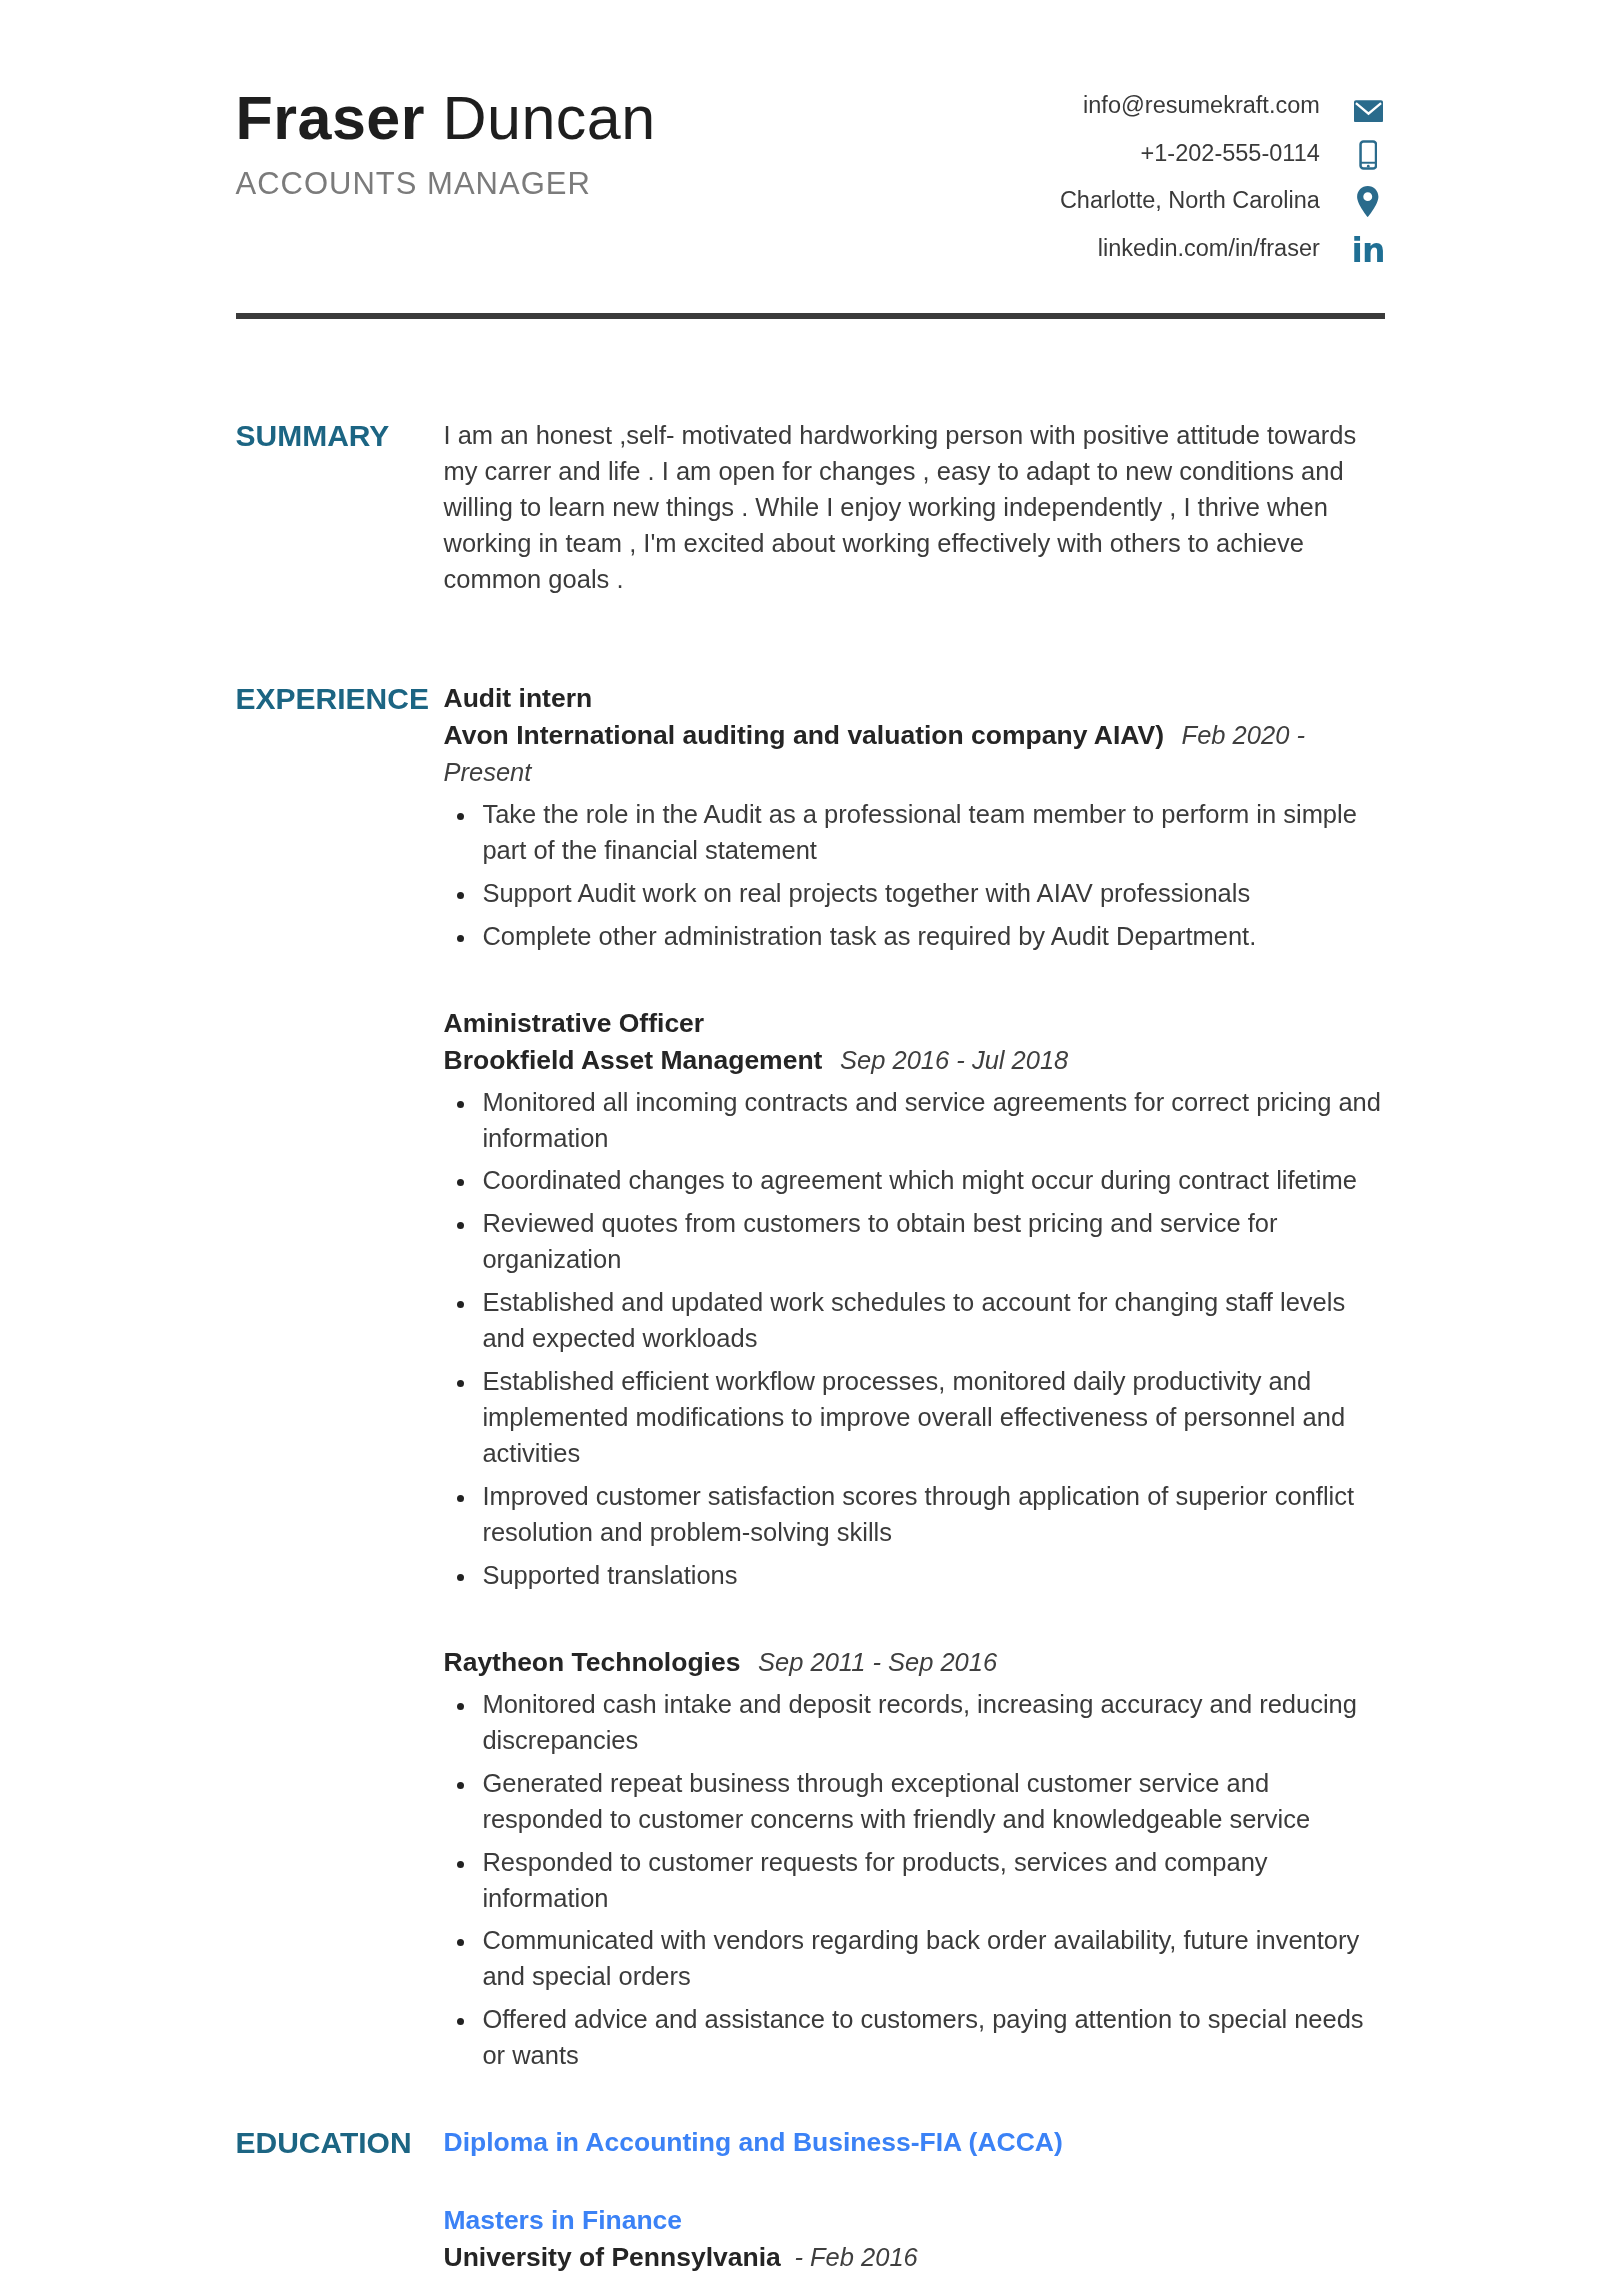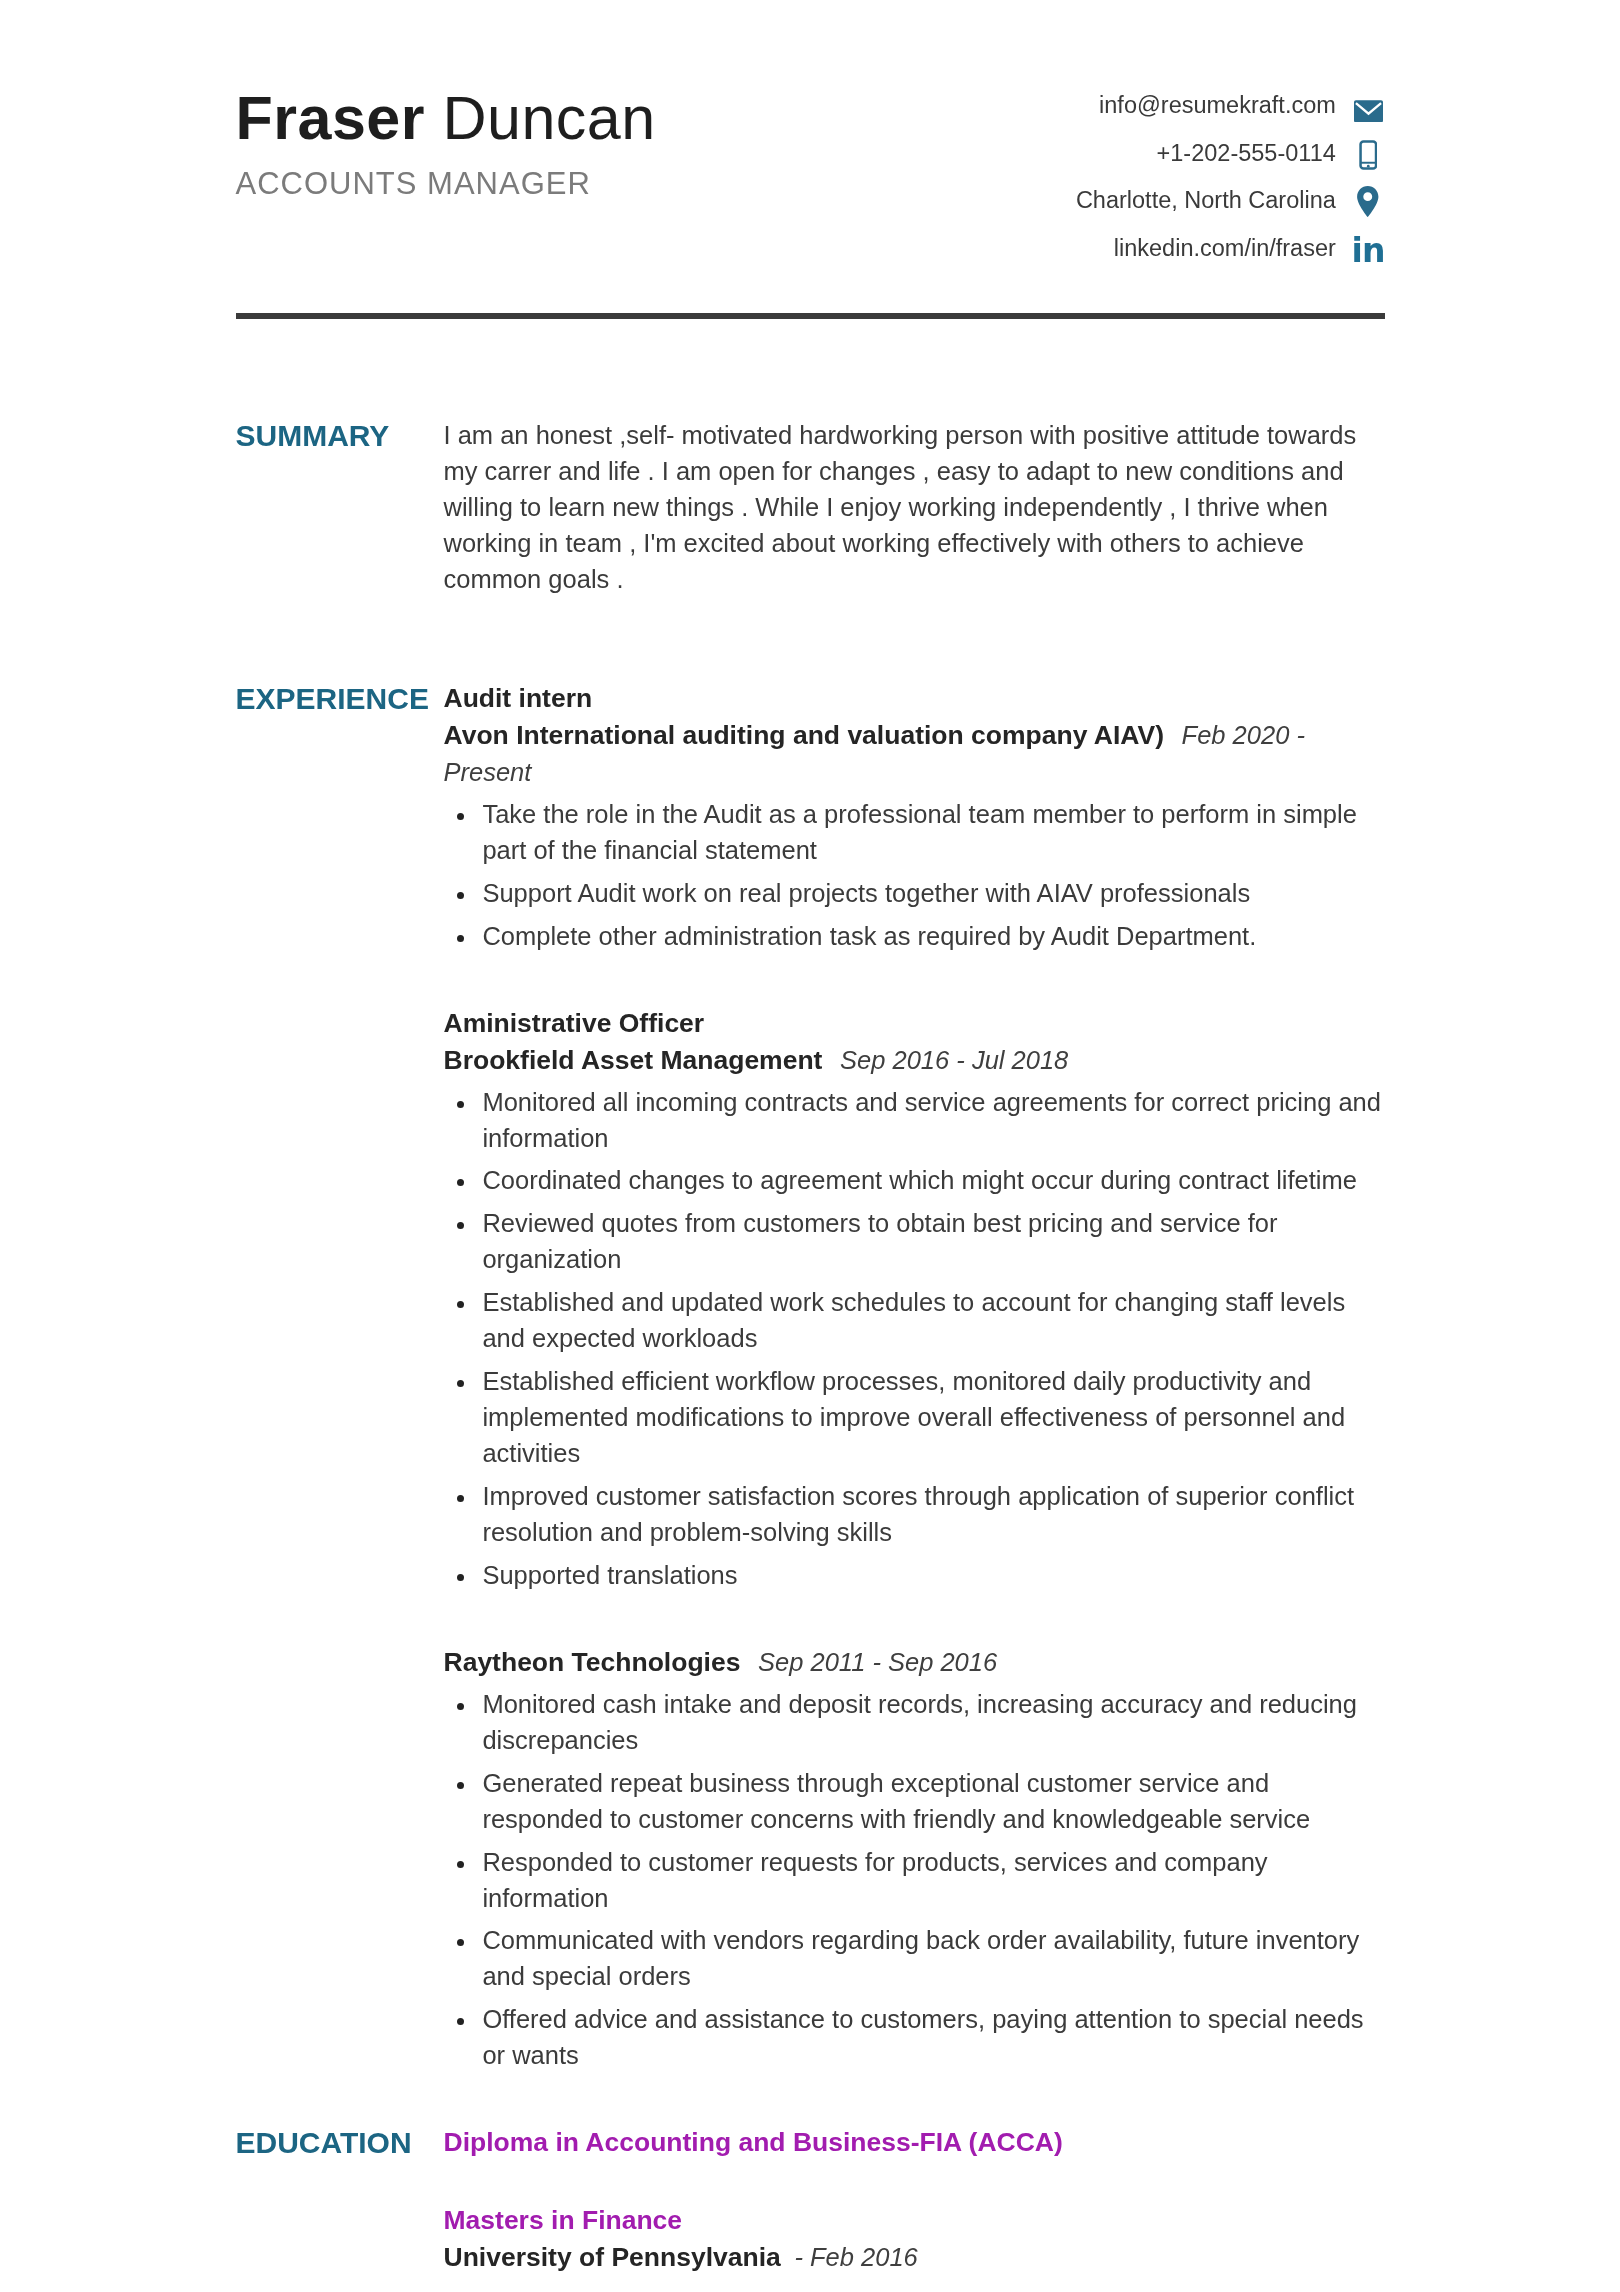--- a/index.html
+++ b/index.html
@@ -16,21 +16,21 @@
     overflow: hidden;
   }
 
   
   .header { display: flex; justify-content: space-between; align-items: flex-start; }
   .name { font-size: 61px; line-height: 64px; color: #1e1e1e; font-weight: 400; letter-spacing: 0.5px; }
   .name b { font-weight: 700; }
   .job-title { margin-top: 15.7px; font-size: 31px; color: #7b7b7b; letter-spacing: 1px; }
 
   .contact { display: flex; flex-direction: column; gap: 12.7px; margin-top: 2px; }
-  .contact-row { display: flex; justify-content: flex-end; align-items: center; height: 35px; }
+  .contact-row { display: flex; justify-content: flex-end; align-items: center; height: 35px; gap: 16px; }
   .contact-row .ctext { font-size: 23.5px; color: #3a3a3a; }
   .icon-box { width: 33px; height: 33px; margin-left: 15.7px; display: flex; align-items: flex-end; justify-content: center; color: #2a6b8c; flex: 0 0 33px; }
   .icon-box svg { display: block; }
   .li-glyph { font-weight: 700; font-size: 33px; line-height: 29px; color: #1f6f94; letter-spacing: -1px; font-family: "DejaVu Sans", sans-serif; }
 
   
   .rule { height: 5.9px; background: #3b3b3b; margin-top: 47px; }
 
   
   .section { display: grid; grid-template-columns: 208px 1fr; }
@@ -47,21 +47,21 @@
   .job-company-line { line-height: 37px; }
   .job-company { font-size: 26.5px; font-weight: 700; color: #252525; }
   .job-date { font-size: 25.5px; font-style: italic; color: #3f3f3f; margin-left: 17.6px; }
   .bullets { margin-top: 4.9px; padding-left: 33px; list-style-type: disc; }
   .bullets li { margin-bottom: 6.9px; padding-left: 5.9px; }
   .bullets li::marker { color: #222; font-size: 21.6px; }
 
   
   .degree { margin-bottom: 41px; }
   .degree:last-child { margin-bottom: 0; }
-  .degree-title { font-size: 26.5px; font-weight: 700; color: #a21caf; line-height: 37px; }
+  .degree-title { font-size: 26.5px; font-weight: 700; color: #3b82f6; line-height: 37px; }
   .degree-date { font-size: 25.5px; font-style: italic; color: #3f3f3f; line-height: 36px; }
   .degree-school { font-size: 26.5px; font-weight: 700; color: #252525; }
   .degree-date-inline { font-size: 25.5px; font-style: italic; color: #3f3f3f; margin-left: 13.7px; font-weight: 400; }
 </style>
 </head>
 <body>
 
 <div class="page">
 
   <div class="header">

